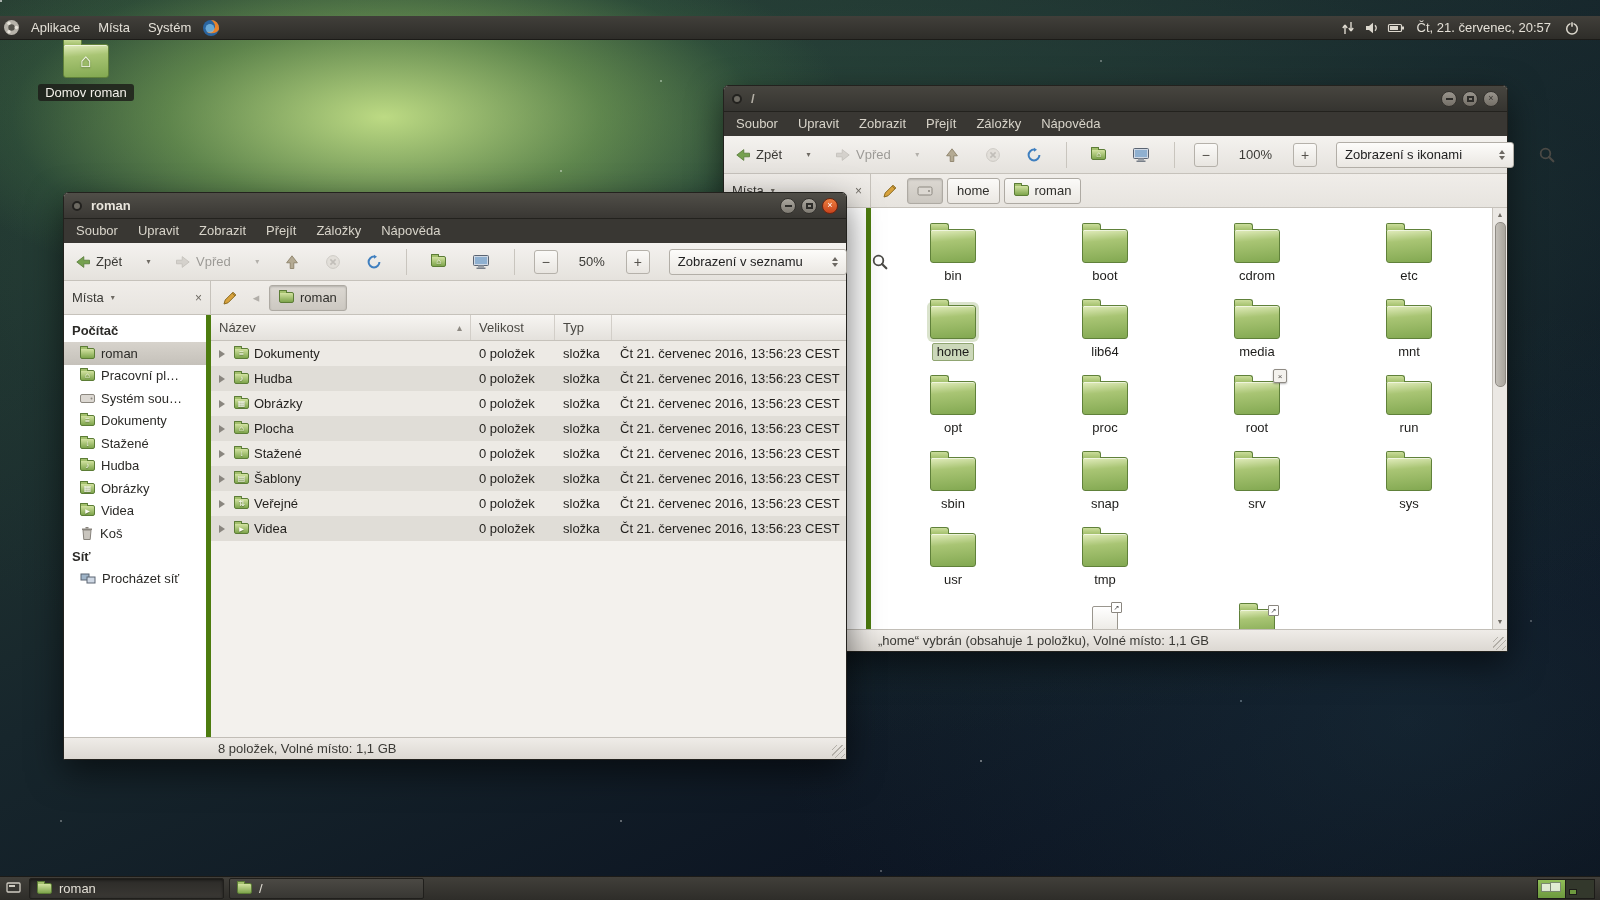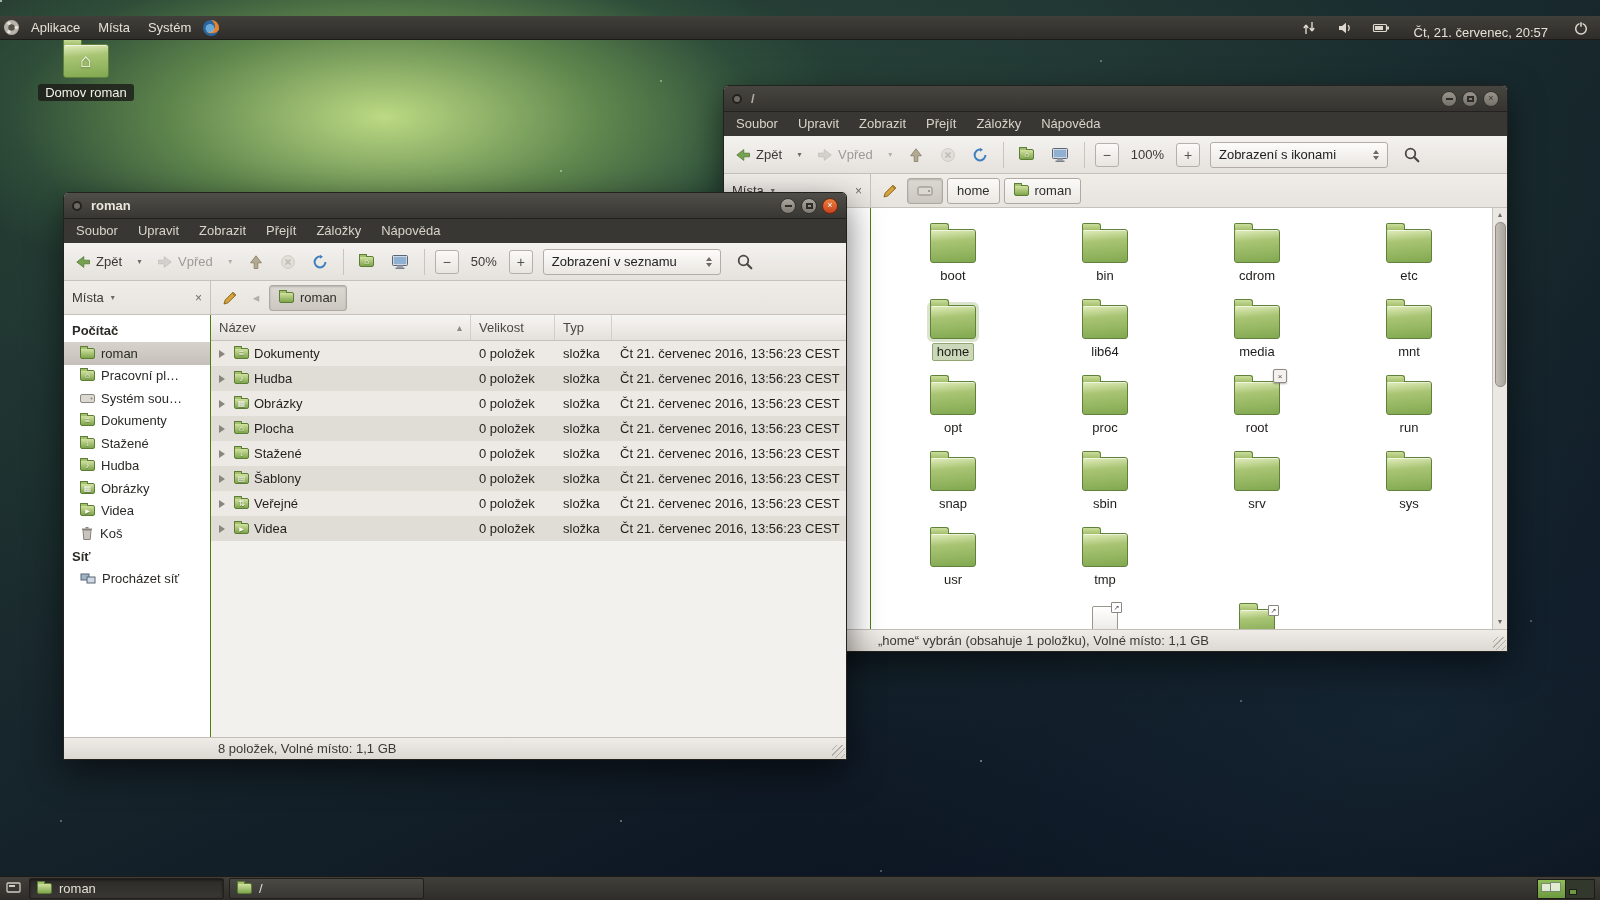--- a/index.html
+++ b/index.html
@@ -18,42 +18,42 @@
  1530px 620px 0 rgba(255,255,255,.35),560px 170px 0 rgba(255,255,255,.5),660px 80px 0 rgba(240,255,240,.5),
  1100px 60px 0 rgba(255,255,255,.4),1350px 140px 0 rgba(255,255,255,.35),60px 820px 0 rgba(255,255,255,.4),
  420px 440px 0 rgba(255,255,255,.3),880px 870px 0 rgba(255,255,255,.35);}
 
 .top-panel,.bottom-panel{position:absolute;left:0;right:0;height:24px;display:flex;align-items:center;
  background:linear-gradient(#413f3a,#2e2d29);color:#e4e0d7;z-index:40;}
 .top-panel{top:16px;border-bottom:1px solid #1c1b18;}
 .bottom-panel{bottom:0;border-top:1px solid #1c1b18;}
 .p-menu{padding:0 9px;line-height:24px;cursor:default;}
 .p-logo,.p-ic,.p-ff{display:inline-flex;align-items:center;justify-content:center;width:22px;height:24px;}
-.p-right{margin-left:auto;display:flex;align-items:flex-end;gap:14px;padding-right:8px;}
+.p-right{margin-left:auto;display:flex;align-items:center;gap:2px;padding-right:17px;}
 .p-clock{padding:0 8px;white-space:nowrap;}
 
 .window{position:absolute;display:flex;flex-direction:column;background:#f0eeea;border:1px solid #23221e;
  border-radius:5px 5px 2px 2px;box-shadow:0 12px 34px rgba(0,0,0,.55);}
 .titlebar{height:26px;flex:none;display:flex;align-items:center;padding:0 8px;
  background:linear-gradient(#504e48,#393733);border-radius:4px 4px 0 0;border-bottom:1px solid #23221e;}
 .win-dot{width:10px;height:10px;border-radius:50%;background:#6d6a62;border:2px solid #23221f;flex:none;}
 .win-title{color:#eae6dd;font-weight:bold;margin-left:9px;}
 .inactive .win-title{color:#b3afa6;}
 .win-controls{margin-left:auto;display:flex;gap:5px;align-items:center;}
 .wbtn{width:16px;height:16px;border-radius:50%;display:flex;align-items:center;justify-content:center;
  background:linear-gradient(#aaa69e,#7e7a72);border:1px solid #34322e;color:#2c2b28;font-size:9px;line-height:1;}
 .g-min{width:7px;height:2px;background:#2e2d2a;display:block;}
 .g-max{width:7px;height:6px;border:2px solid #2e2d2a;display:block;}
 .wbtn.close{background:linear-gradient(#ee8040,#c8431c);border-color:#6d2510;color:#fff;}
 .inactive .wbtn,.inactive .wbtn.close{background:linear-gradient(#99958d,#746f67);color:#35332f;border-color:#34322e;}
 .inactive .titlebar{background:linear-gradient(#47453f,#353430);}
 .menubar{height:24px;flex:none;display:flex;align-items:center;background:#393733;padding:0 2px;}
 .menu-item{padding:0 10px;color:#d8d4ca;line-height:24px;}
 .toolbar{height:38px;flex:none;display:flex;align-items:center;background:linear-gradient(#f4f2ef,#e5e2dd);
- border-bottom:1px solid #c6c2bb;padding:0 6px;gap:6px;}
+ border-bottom:1px solid #c6c2bb;padding:0 6px;gap:15px;}
 .tbtn{height:28px;min-width:26px;padding:0 5px;display:inline-flex;align-items:center;justify-content:center;gap:5px;
  border-radius:3px;color:#3a3935;flex:none;}
 .tbtn.drop{min-width:13px;padding:0 1px;font-size:8px;color:#6e6a63;}
 .disabled{opacity:.45;}
 .tsep{width:1px;height:26px;background:#c9c5be;margin:0 4px;flex:none;}
 .zoombtn{width:24px;height:24px;border:1px solid #b5b1aa;border-radius:3px;background:linear-gradient(#fbfaf8,#e8e5e0);
  display:inline-flex;align-items:center;justify-content:center;font-size:14px;color:#55524d;flex:none;}
 .zoom-label{padding:0 6px;color:#3a3935;flex:none;}
 .combo{height:26px;min-width:178px;border:1px solid #b2aea7;border-radius:3px;
  background:linear-gradient(#fdfcfa,#eae7e2);display:inline-flex;align-items:center;padding:0 8px;margin:0 4px;flex:none;}
@@ -70,21 +70,21 @@
 .path-tools{display:flex;align-items:center;gap:4px;padding:0 6px;}
 .crumb{height:26px;display:inline-flex;align-items:center;gap:6px;padding:0 9px;border:1px solid #aeaaa3;
  border-radius:3px;background:linear-gradient(#fbfaf8,#ebe8e3);color:#2f2e2a;}
 .crumb.active{background:linear-gradient(#dcd8d2,#ccc8c1);box-shadow:inset 0 1px 2px rgba(0,0,0,.18);}
 .wbody{flex:1;display:flex;min-height:0;position:relative;}
 .statusbar{height:22px;flex:none;display:flex;align-items:center;background:linear-gradient(#efece8,#dcd8d2);
  border-top:1px solid #c2beb7;color:#3a3935;padding-left:154px;position:relative;}
 .grip{position:absolute;right:1px;bottom:1px;width:13px;height:13px;
  background:repeating-linear-gradient(135deg,transparent 0 3px,#b3afa8 3px 4px);}
 
-.sidebar{width:147px;flex:none;background:#fff;border-right:1px solid #4d7c0f;padding-top:4px;overflow:hidden;color:#2b2a27;}
+.sidebar{width:147px;flex:none;background:#fff;border-right:5px solid #4d7c0f;padding-top:4px;overflow:hidden;color:#2b2a27;}
 .side-header{font-weight:bold;padding:4px 8px;white-space:nowrap;}
 .side-item{display:flex;align-items:center;gap:6px;height:22.5px;padding:0 4px 0 16px;white-space:nowrap;overflow:hidden;}
 .side-item.selected{background:linear-gradient(#d7d3cc,#c5c1ba);}
 
 .main{flex:1;display:flex;flex-direction:column;min-width:0;background:#f3f1ed;}
 .list-header{height:26px;flex:none;display:flex;background:linear-gradient(#f7f5f2,#e4e1dc);
  border-bottom:1px solid #c6c2bb;color:#4a4843;}
 .hcol{display:flex;align-items:center;padding:6px 8px;border-right:1px solid #d2cec8;overflow:hidden;white-space:nowrap;}
 .c-name{width:260px;flex:none;}
 .c-size{width:84px;flex:none;}
@@ -377,28 +377,28 @@
             <svg width="16" height="12">
               <rect x="1" y="1" width="8" height="6" fill="#9fb4c8" stroke="#5a6472"></rect>
               <rect x="7" y="4" width="8" height="6" fill="#cfd8e4" stroke="#5a6472"></rect>
             </svg>
             <span>Procházet síť</span>
           </div>
     </div>
     <div class="iconview">
       <div class="cell">
             <div class="folder48"></div>
+            <span class="ilabel">bin</span>
+          </div>
+      <div class="cell">
+            <div class="folder48"></div>
             <span class="ilabel">boot</span>
           </div>
       <div class="cell">
             <div class="folder48"></div>
-            <span class="ilabel">bin</span>
-          </div>
-      <div class="cell">
-            <div class="folder48"></div>
             <span class="ilabel">cdrom</span>
           </div>
       <div class="cell">
             <div class="folder48"></div>
             <span class="ilabel">etc</span>
           </div>
       <div class="cell selected">
             <div class="folder48"></div>
             <span class="ilabel">home</span>
           </div>
@@ -426,25 +426,25 @@
             <span class="emblem-x">×</span>
             <div class="folder48"></div>
             <span class="ilabel">root</span>
           </div>
       <div class="cell">
             <div class="folder48"></div>
             <span class="ilabel">run</span>
           </div>
       <div class="cell">
             <div class="folder48"></div>
+            <span class="ilabel">sbin</span>
+          </div>
+      <div class="cell">
+            <div class="folder48"></div>
             <span class="ilabel">snap</span>
-          </div>
-      <div class="cell">
-            <div class="folder48"></div>
-            <span class="ilabel">sbin</span>
           </div>
       <div class="cell">
             <div class="folder48"></div>
             <span class="ilabel">srv</span>
           </div>
       <div class="cell">
             <div class="folder48"></div>
             <span class="ilabel">sys</span>
           </div>
       <div class="cell">

